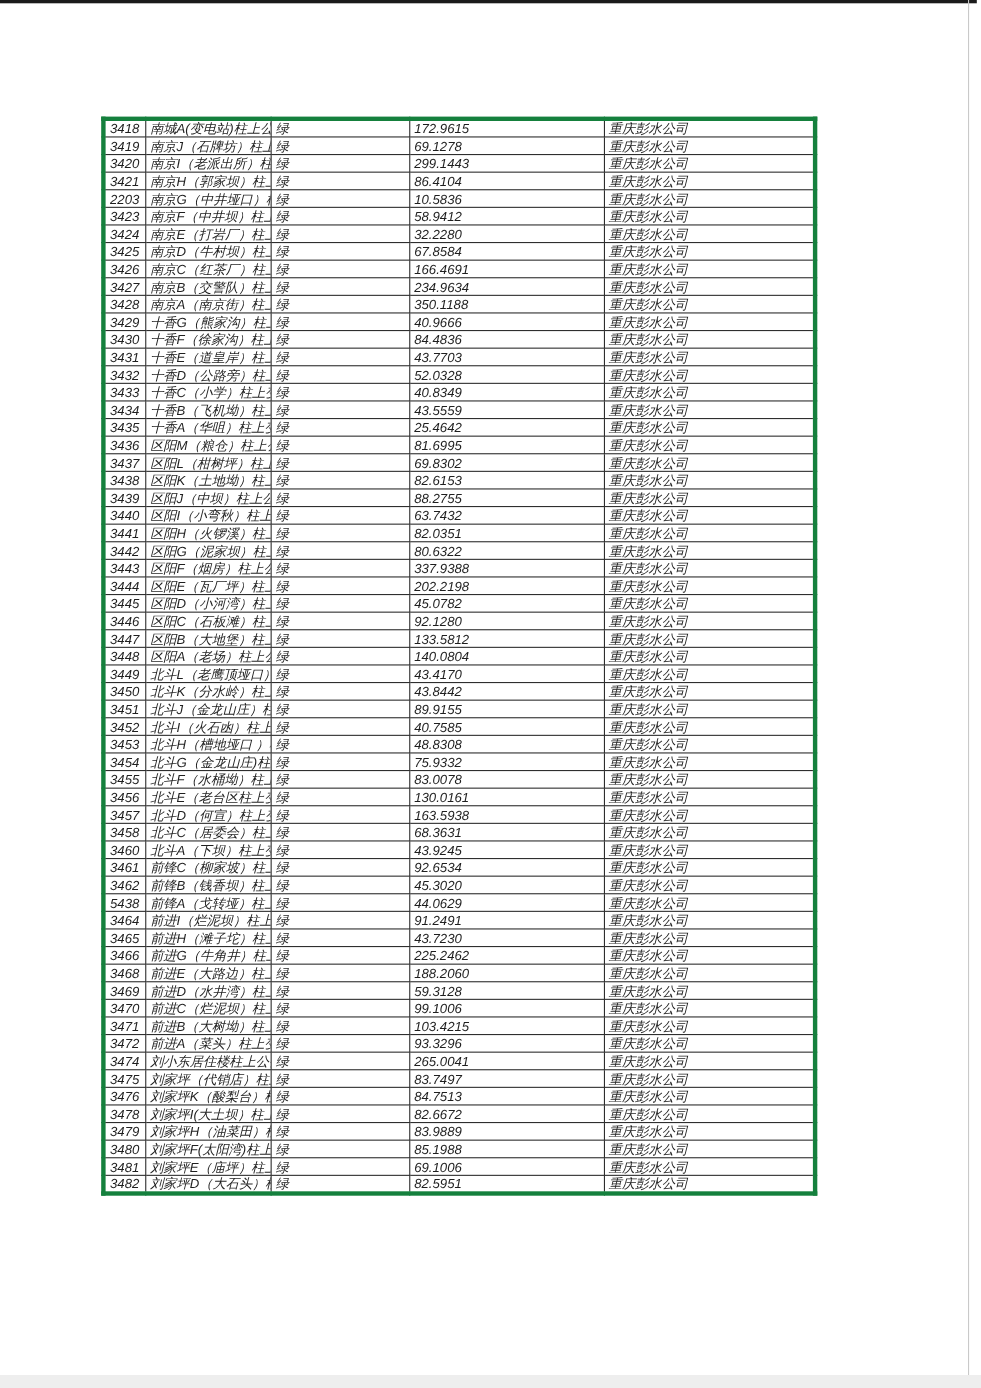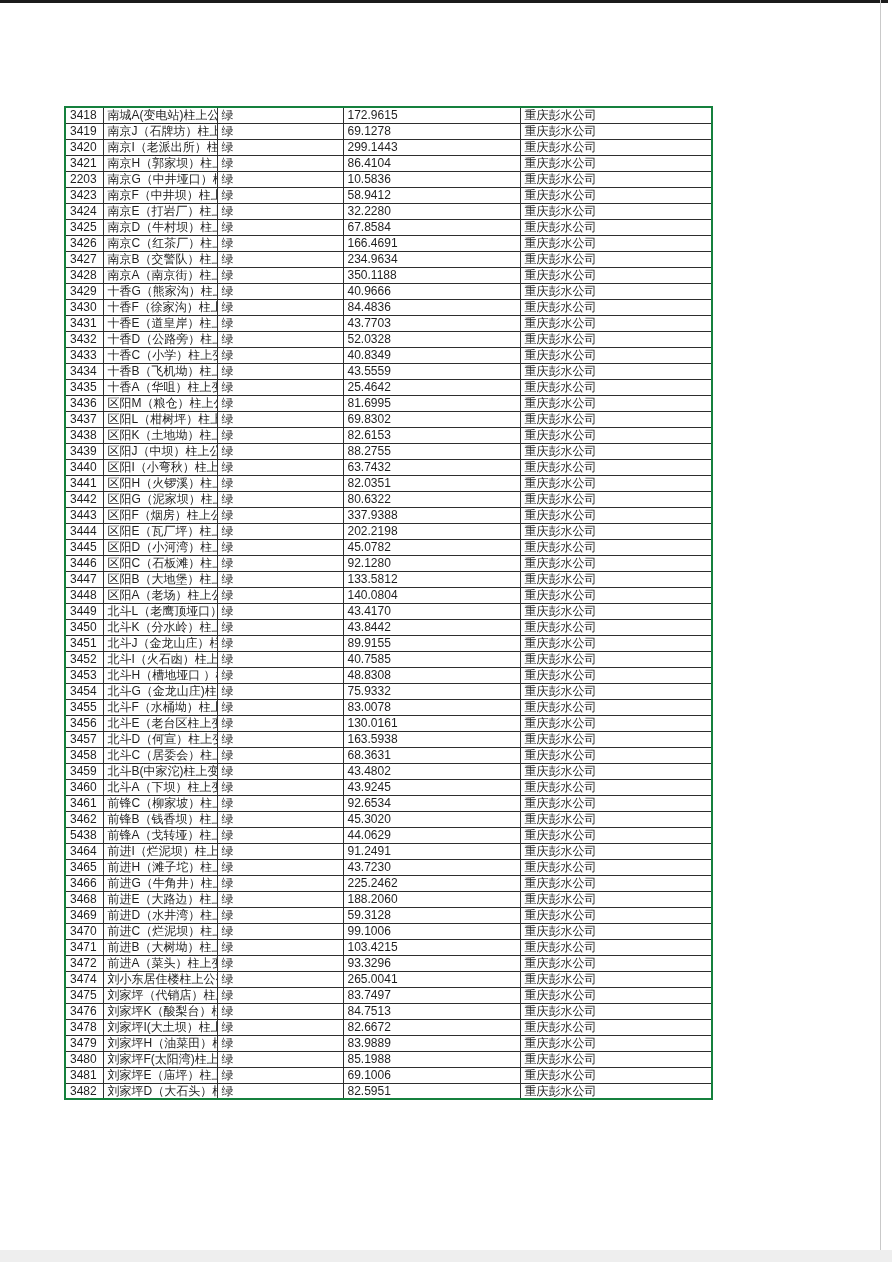--- a/index.html
+++ b/index.html
@@ -15,25 +15,26 @@
   }
   .artifact-right-line {
     position: absolute; left: 880px; top: 0;
     width: 1px; height: 1262px; background: #c9c9c9;
   }
   .artifact-bottom-strip {
     position: absolute; left: 0; top: 1250px;
     width: 892px; height: 12px; background: #eeeeee;
   }
   table.data-table {
-    position: absolute; left: 64px; top: 106px;
+    position: absolute; left: 92px; top: 106px;
     border-collapse: collapse;
     table-layout: fixed;
     width: 648px;
-    border: 2px solid #15803d;
+    border: 4px solid #15803d;
+    font-style: italic;
   }
   table.data-table td {
     border: 1px solid #2e2e2e;
     height: 16px;
     font-size: 12px;
     line-height: 14px;
     color: #1f1f1f;
     white-space: nowrap;
     overflow: hidden;
     vertical-align: middle;
@@ -335,27 +336,20 @@
         <td class="col-company">重庆彭水公司</td>
       </tr>
       <tr>
         <td class="col-rownum">3458</td>
         <td class="col-name">北斗C（居委会）柱上变</td>
         <td class="col-status">绿</td>
         <td class="col-value">68.3631</td>
         <td class="col-company">重庆彭水公司</td>
       </tr>
       <tr>
-        <td class="col-rownum">3459</td>
-        <td class="col-name">北斗B(中家沱)柱上变</td>
-        <td class="col-status">绿</td>
-        <td class="col-value">43.4802</td>
-        <td class="col-company">重庆彭水公司</td>
-      </tr>
-      <tr>
         <td class="col-rownum">3460</td>
         <td class="col-name">北斗A（下坝）柱上变</td>
         <td class="col-status">绿</td>
         <td class="col-value">43.9245</td>
         <td class="col-company">重庆彭水公司</td>
       </tr>
       <tr>
         <td class="col-rownum">3461</td>
         <td class="col-name">前锋C（柳家坡）柱上变</td>
         <td class="col-status">绿</td>

